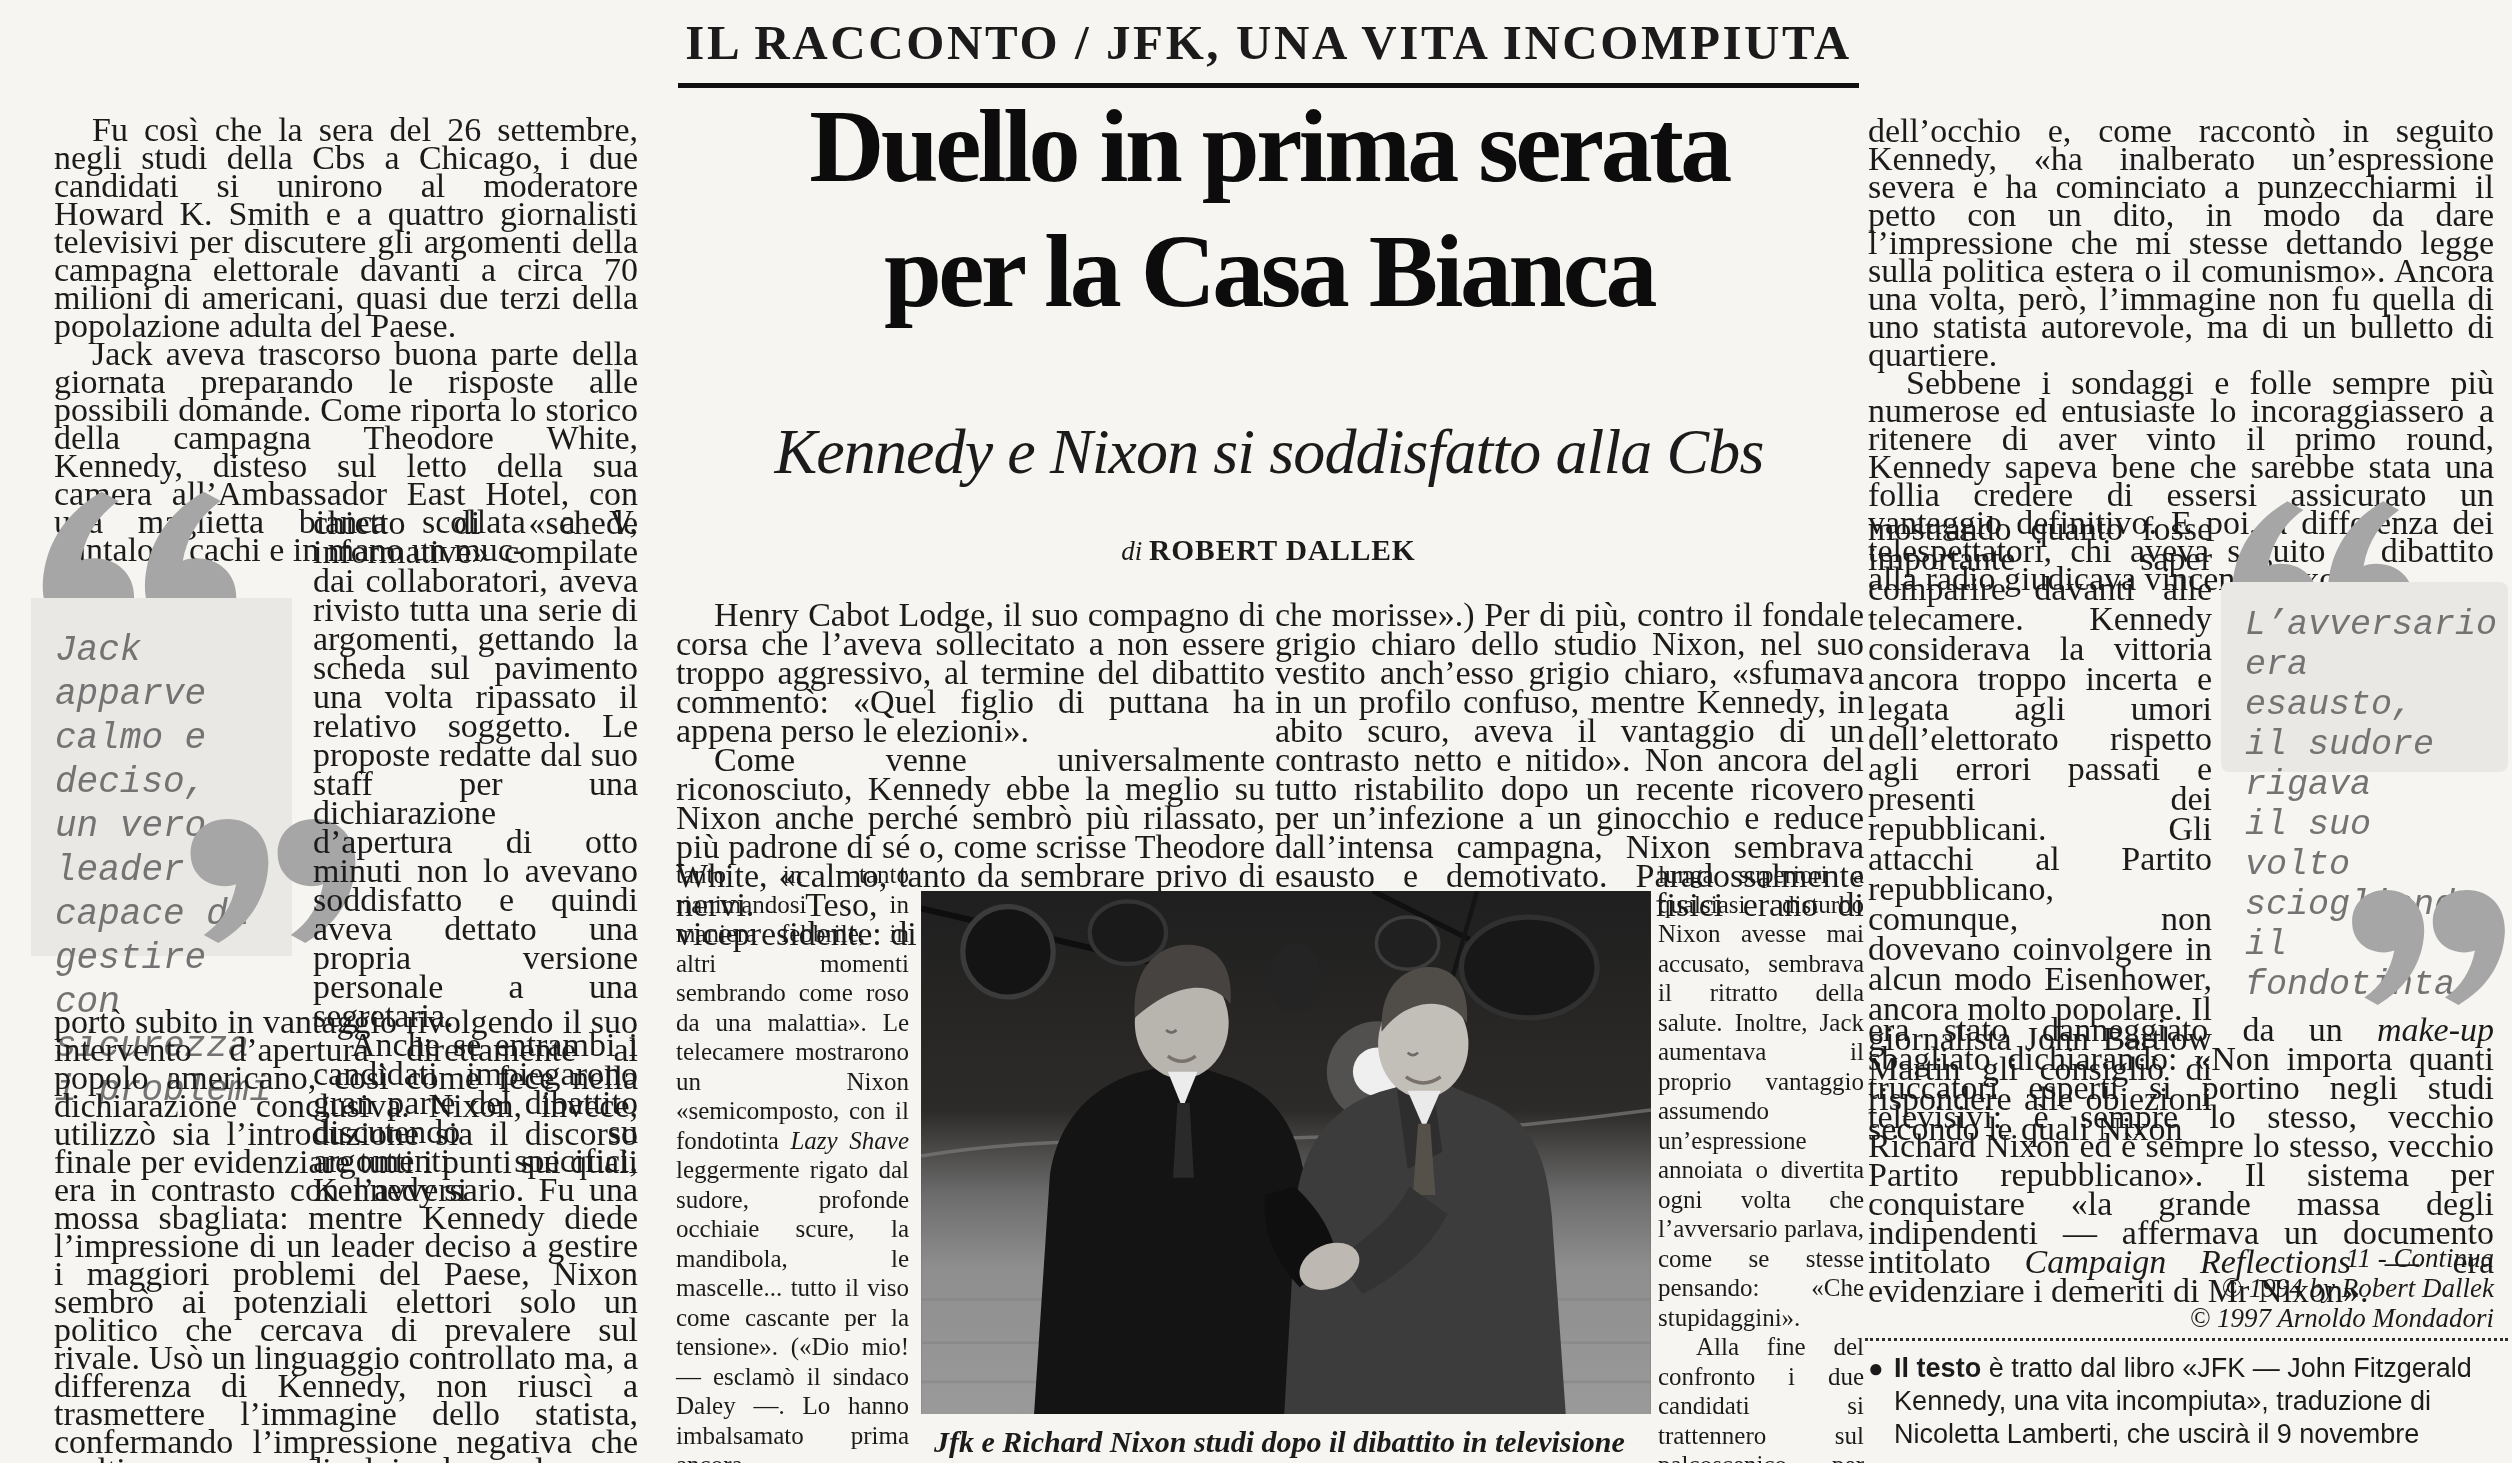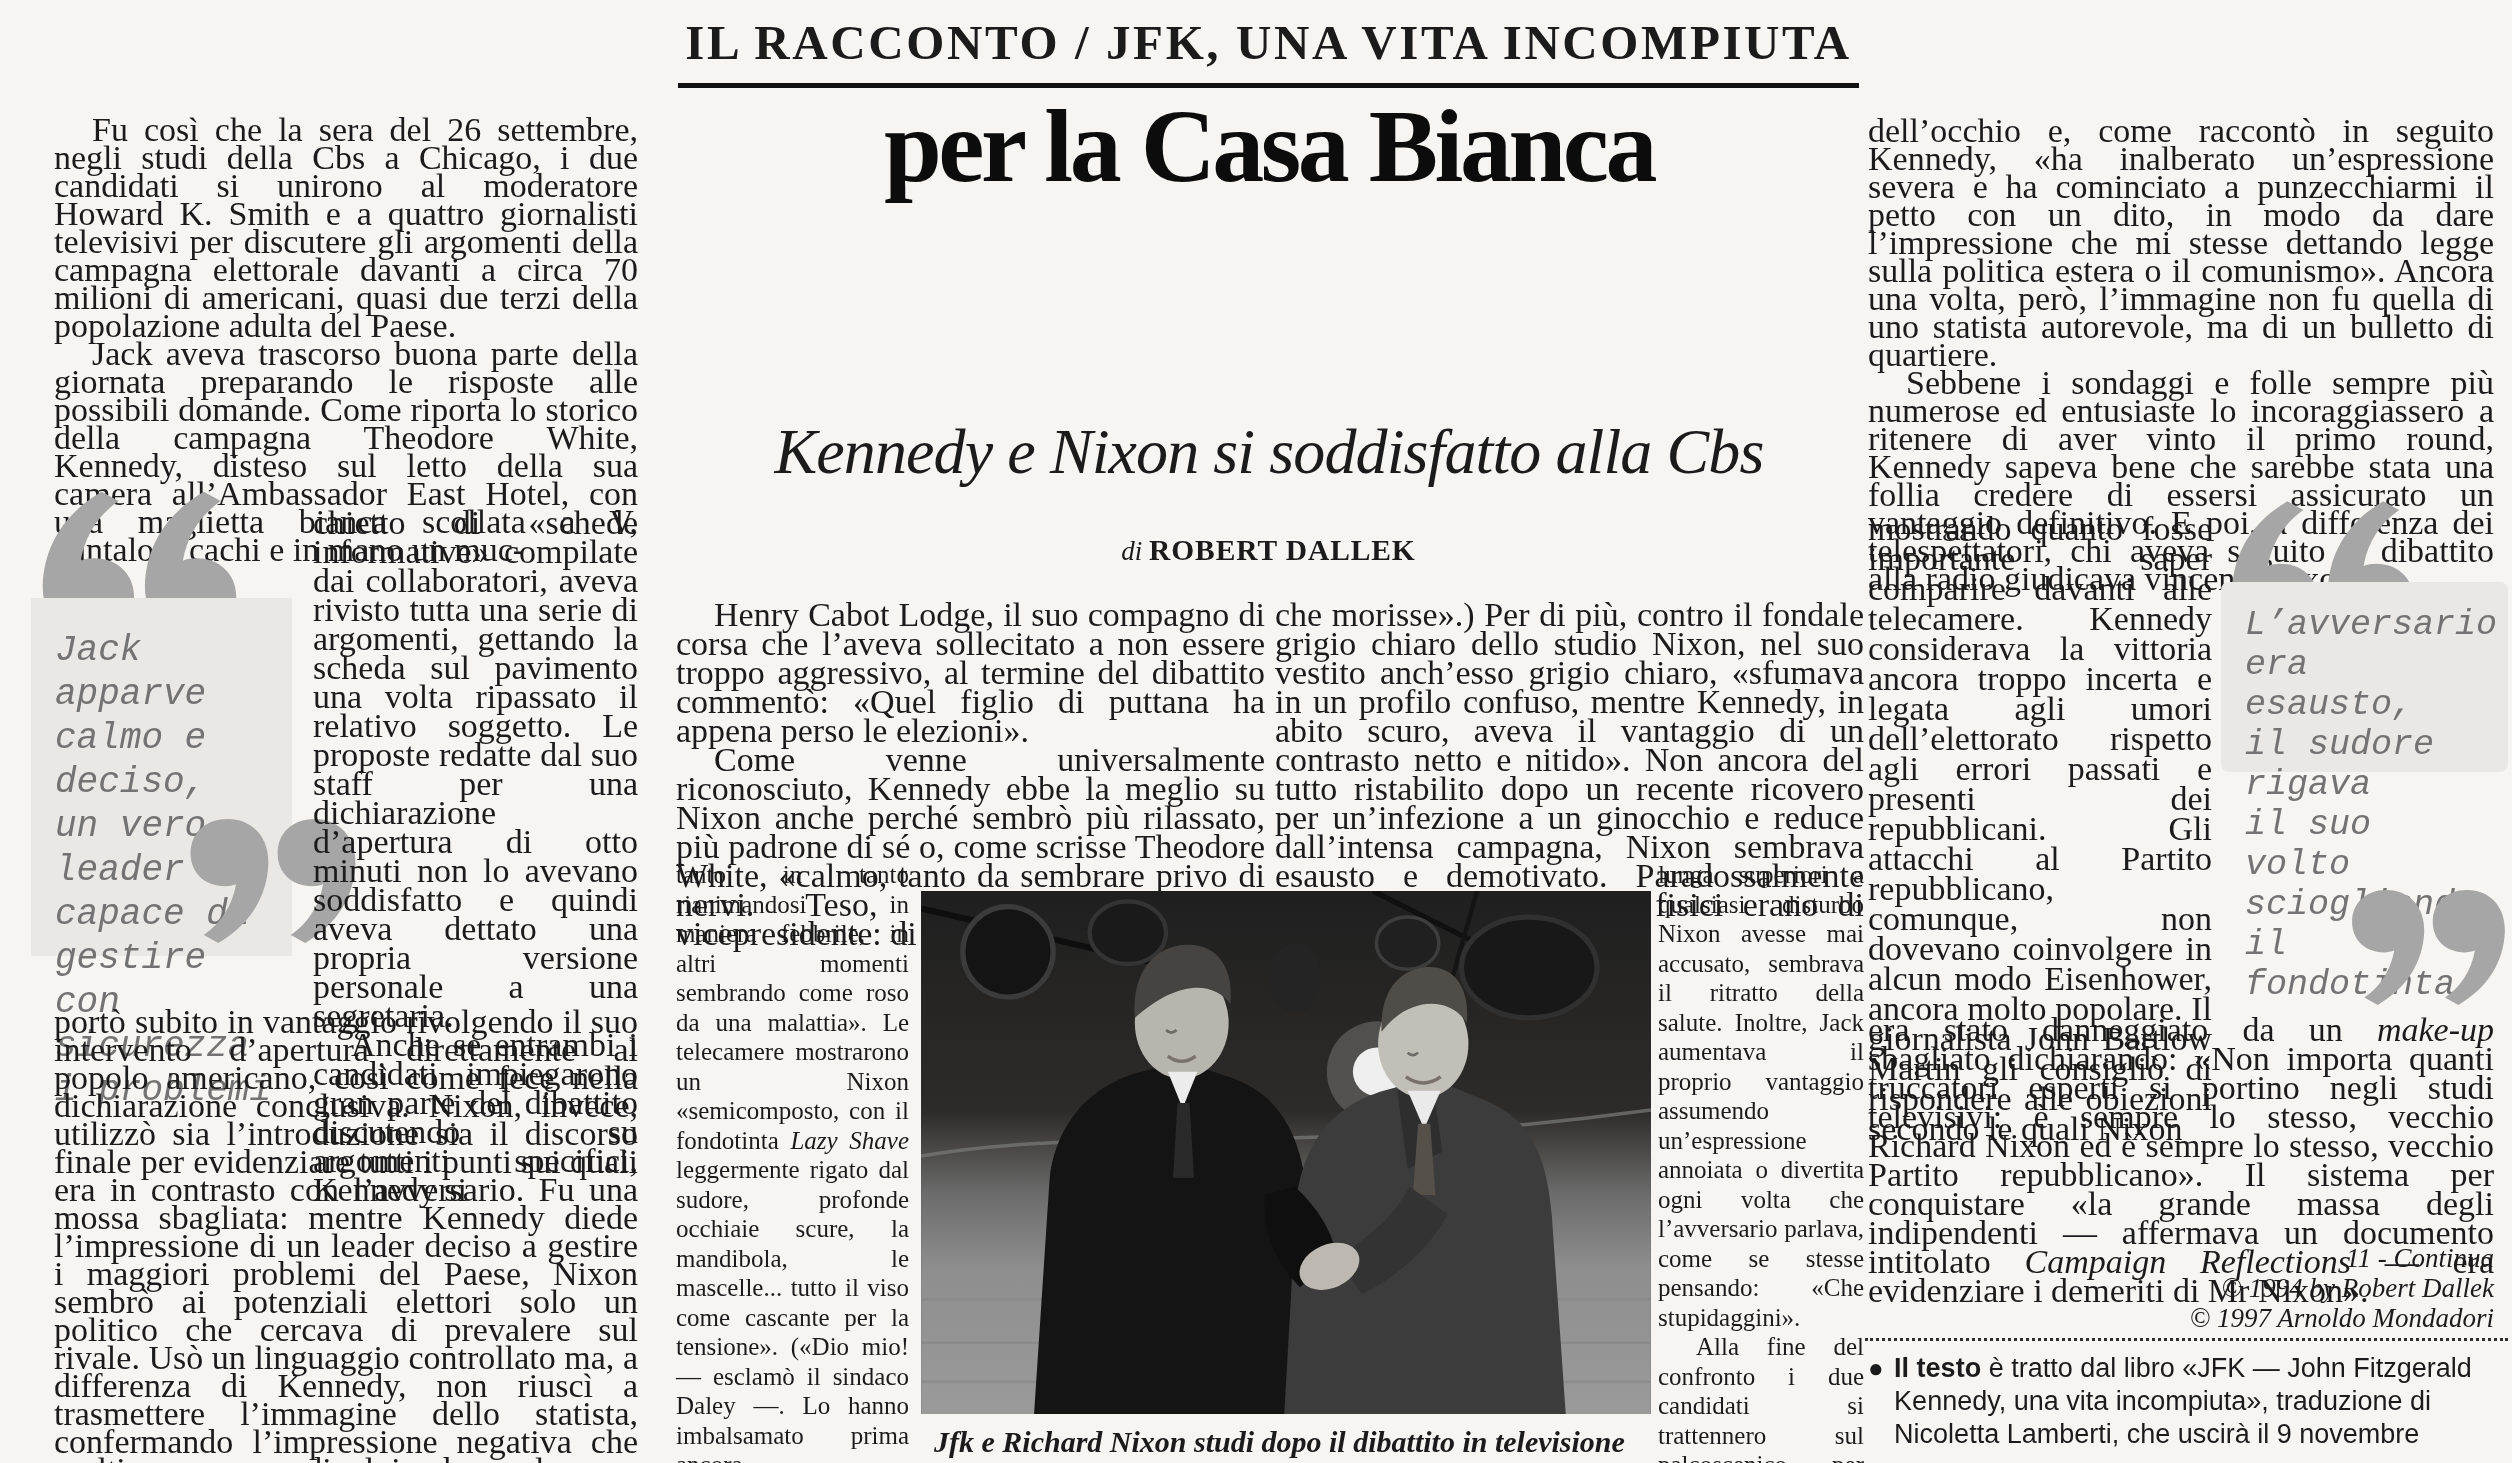--- a/index.html
+++ b/index.html
@@ -41,20 +41,21 @@
   i{font-style:italic;}
 </style>
 </head>
 <body>
 
 <div class="abs kicker-wrap" style="left:673px;top:14px;width:1191px;">
   <span class="kicker">IL RACCONTO / JFK, UNA VITA INCOMPIUTA</span>
 </div>
 
 <div class="abs headline" style="left:665px;top:83px;width:1208px;">
+  <div>Duello in prima serata</div>
   <div>per la Casa Bianca</div>
 </div>
 
 <div class="abs subtitle" style="left:665px;top:417px;width:1208px;">Kennedy e Nixon si soddisfatto alla Cbs</div>
 
 <div class="abs byline" style="left:673px;top:534px;width:1191px;">
   <span class="prefix">di</span>
   <span class="author">ROBERT DALLEK</span>
 </div>
 

